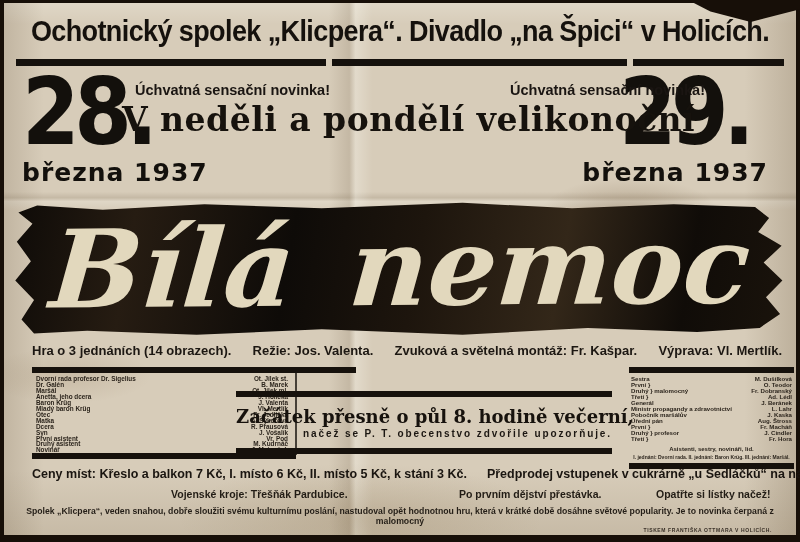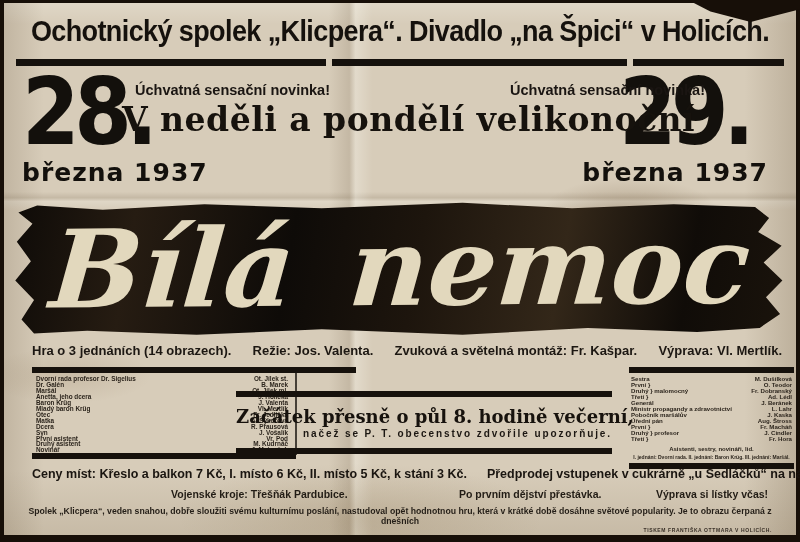--- a/index.html
+++ b/index.html
@@ -297,24 +297,24 @@
   </div>
 
   <div class="price-row">
     <span>Ceny míst: Křeslo a balkon 7 Kč, I. místo 6 Kč, II. místo 5 Kč, k stání 3 Kč.</span>
     <span>Předprodej vstupenek v cukrárně „u Sedláčků“ na náměstí.</span>
   </div>
 
   <div class="info-row">
     <span class="info-costumes">Vojenské kroje: Třešňák Pardubice.</span>
     <span class="info-intermission">Po prvním dějství přestávka.</span>
-    <span class="info-tickets">Výprava si lístky včas!</span>
+    <span class="info-tickets">Opatřte si lístky načež!</span>
   </div>
 
   <div class="footer">
-    <div class="line1">Spolek „Klicpera“, veden snahou, dobře sloužiti svému kulturnímu poslání, nastudoval opět hodnotnou hru, která v krátké době dosáhne světové popularity. Je to obrazu čerpaná z dnešních</div>
+    <div class="line1">Spolek „Klicpera“, veden snahou, dobře sloužiti svému kulturnímu poslání, nastudoval opět hodnotnou hru, která v krátké době dosáhne světové popularity. Je to novinka čerpaná z malomocný</div>
   </div>
 
   <div class="printer">Tiskem Františka Ottmara v Holicích.</div>
 
 </div>
 
 <div class="corner-fold"></div>
 
 </body></html>

